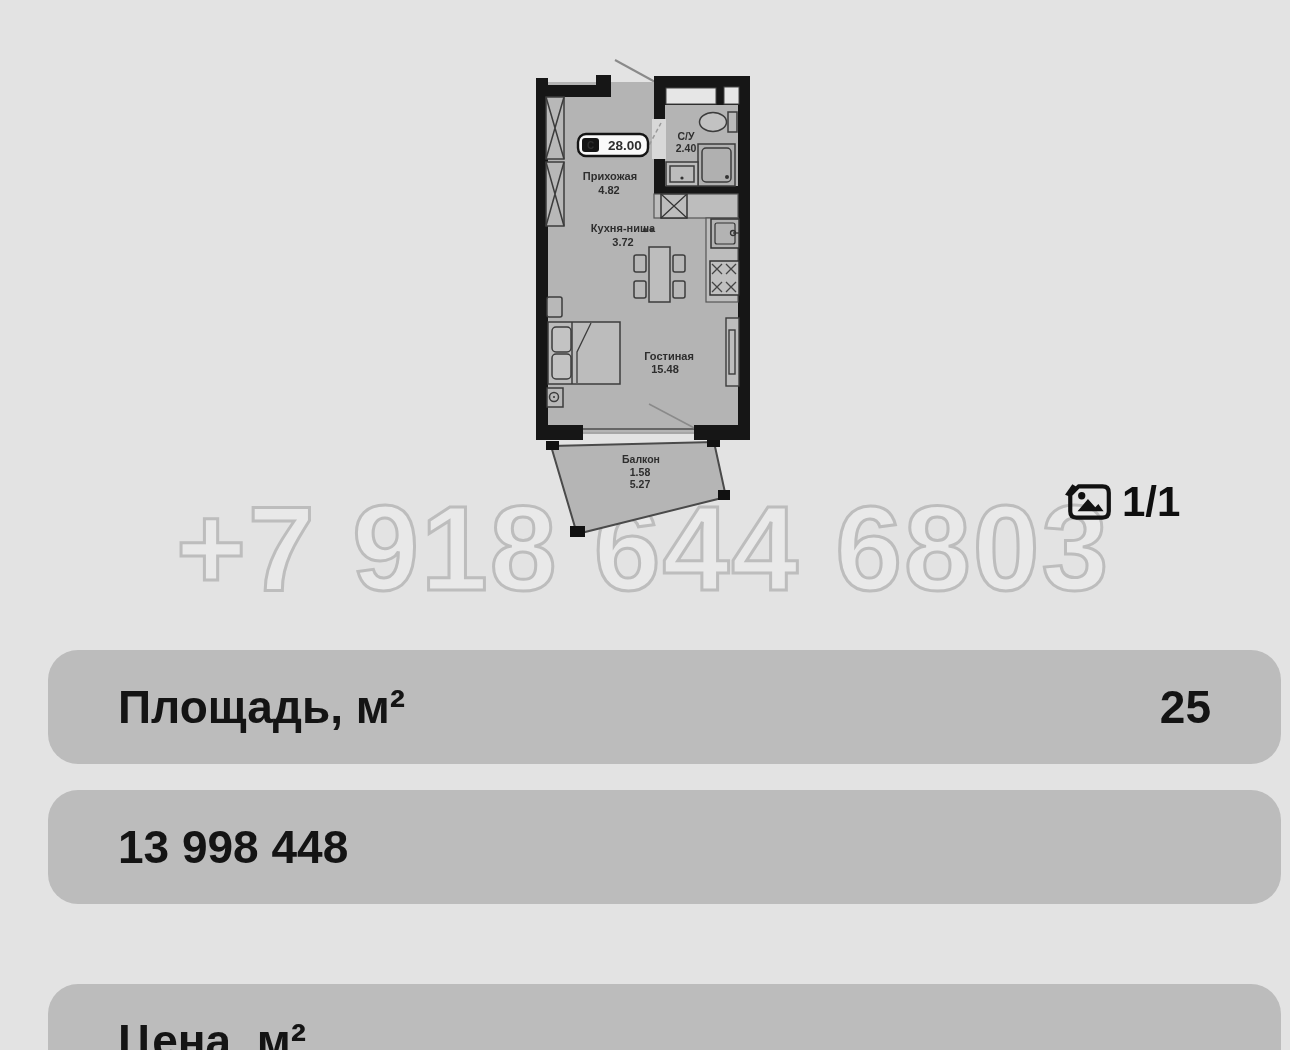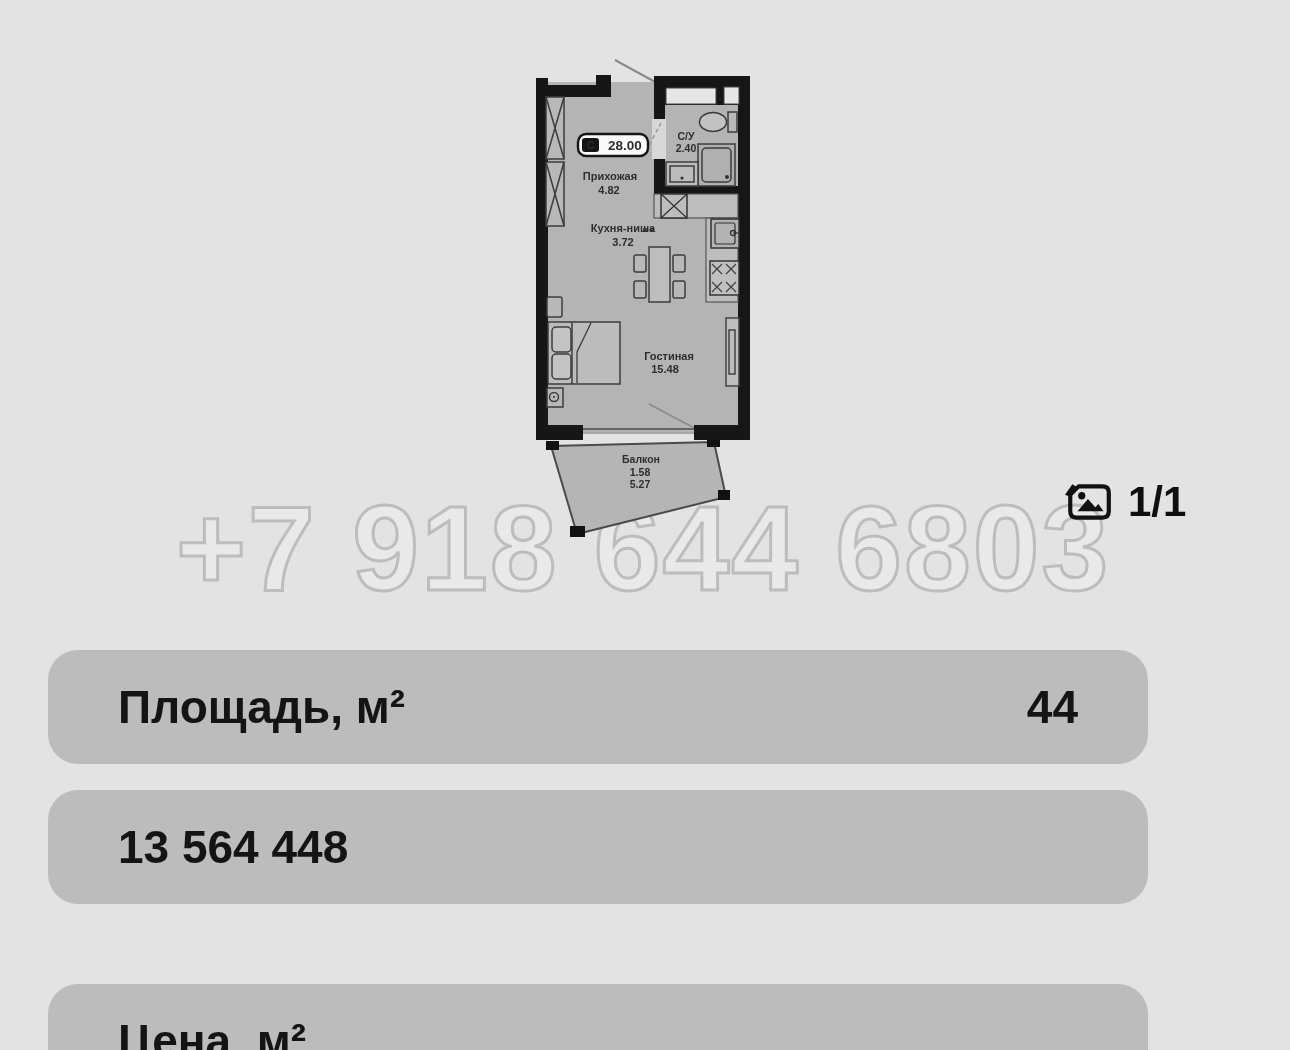--- a/index.html
+++ b/index.html
@@ -23,28 +23,28 @@
   .plan{
     position:absolute;left:510px;top:0;width:290px;height:560px;z-index:2;
   }
   .plan text{
     font-family:"Liberation Sans","DejaVu Sans",sans-serif;
     font-weight:700;fill:#2e2e2e;
   }
   
   .gallery{
     position:absolute;left:1064px;top:480px;z-index:3;
-    display:flex;align-items:center;gap:14px;
+    display:flex;align-items:center;gap:8px;
   }
   .gallery .count{
     font-size:42px;font-weight:700;color:#0f0f0f;line-height:1;
   }
   
   .info-row{
-    position:absolute;left:48px;width:1100px;height:114px;
+    position:absolute;left:48px;width:1233px;height:114px;
     background:#bcbcbc;border-radius:30px;
     display:flex;justify-content:space-between;align-items:center;
     padding:0 70px;box-sizing:border-box;
     z-index:3;
   }
   .info-row .row-label,.info-row .row-value{
     font-size:46px;font-weight:700;color:#141414;line-height:1;white-space:nowrap;
   }
   .row-1{top:650px;}
   .row-2{top:790px;}
@@ -186,22 +186,22 @@
       <polygon points="1,14 8,4 13,7 6,16" fill="#111"></polygon>
       <path d="M14,6 H37 Q43,6 43,12 V30 Q43,36 37,36 H12 Q6,36 6,30 V14 Z" fill="none" stroke="#111" stroke-width="4" stroke-linejoin="round"></path>
       <circle cx="17" cy="15" r="3.5" fill="#111"></circle>
       <polygon points="13,30 23,18 30,26 33,23 38,30" fill="#111"></polygon>
     </svg>
     <span class="count">1/1</span>
   </div>
 
   <div class="info-row row-1">
     <span class="row-label">Площадь, м²</span>
-    <span class="row-value">44</span>
+    <span class="row-value">25</span>
   </div>
   <div class="info-row row-2">
-    <span class="row-value">13 564 448</span>
+    <span class="row-value">13 998 448</span>
   </div>
   <div class="info-row row-3">
     <span class="row-label">Цена, м²</span>
   </div>
 
 </div>
 
 </body></html>

